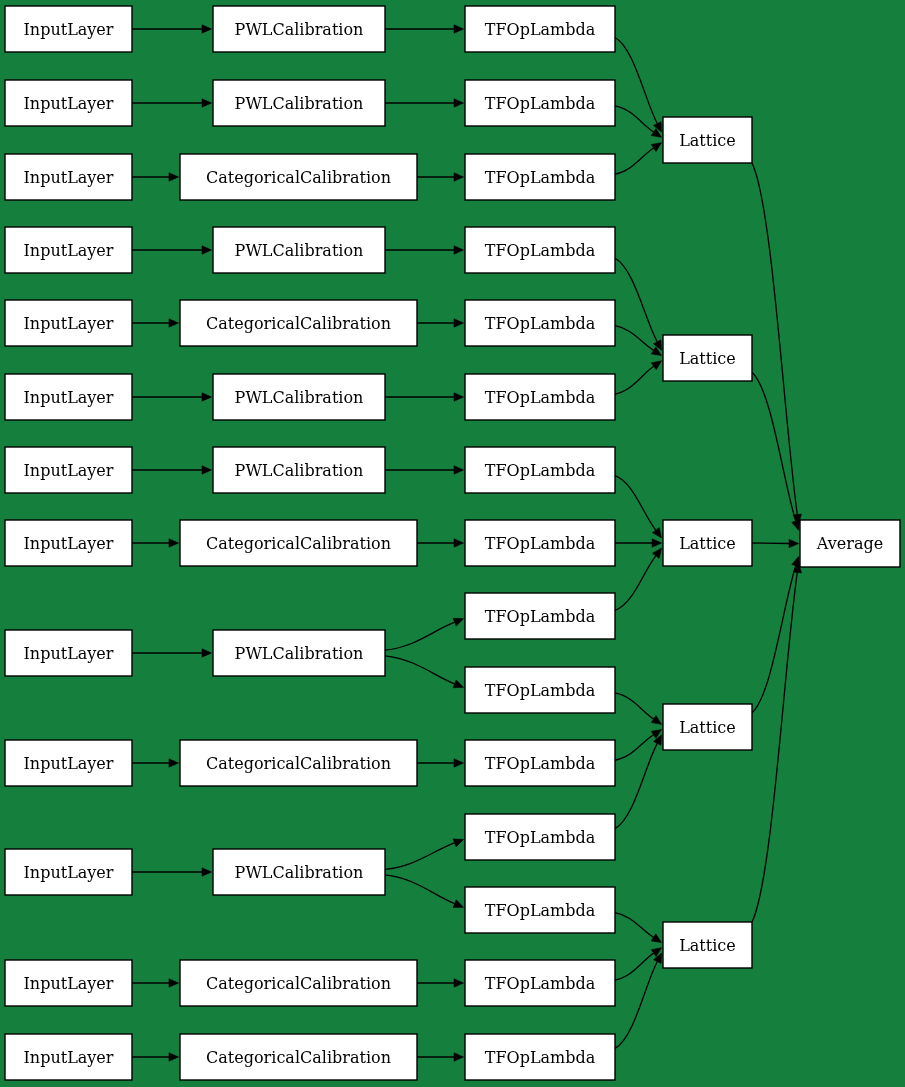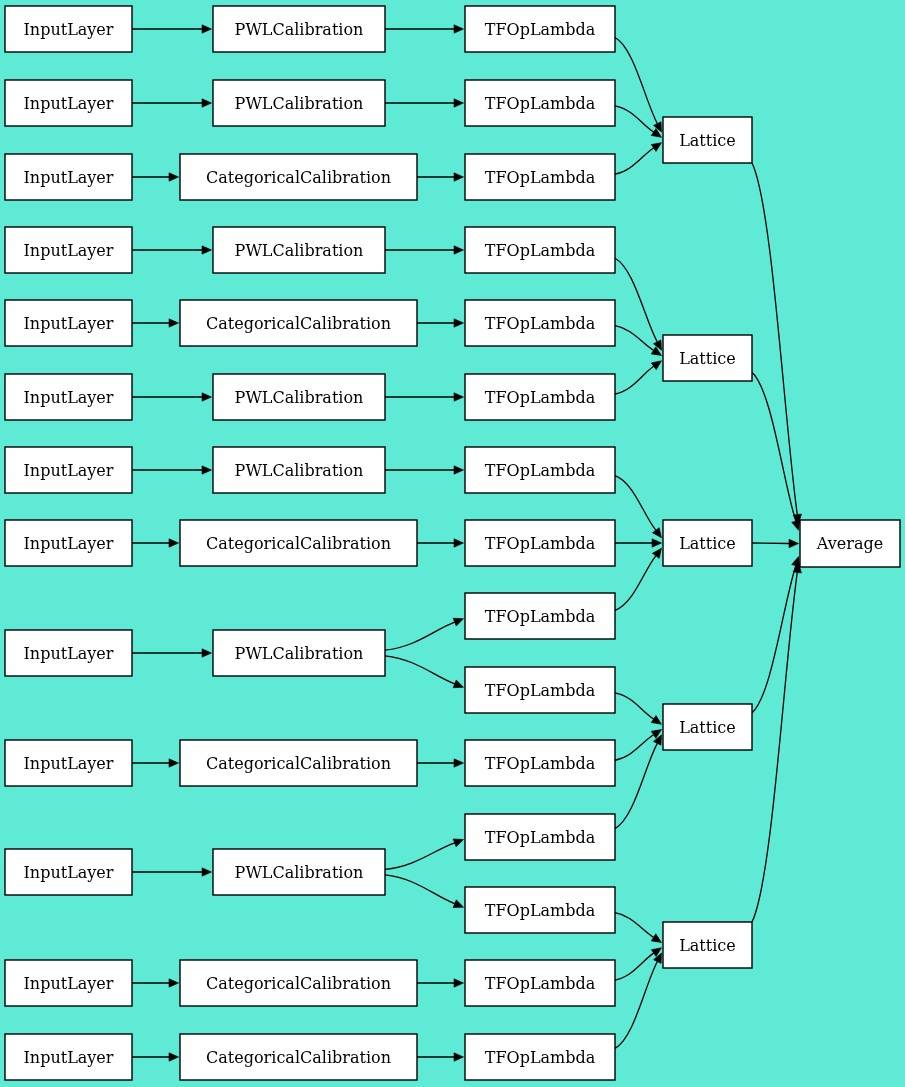--- a/index.html
+++ b/index.html
@@ -4,21 +4,21 @@
 <style>
   html, body {
     margin: 0;
     padding: 0;
     background: #ffffff;
   }
   #canvas {
     position: relative;
     width: 905px;
     height: 1087px;
-    background: #5eead4;
+    background: #15803d;
     font-family: "DejaVu Serif", "Liberation Serif", serif;
   }
   svg.graph {
     position: absolute;
     left: 0;
     top: 0;
     width: 905px;
     height: 1087px;
     display: block;
   }

